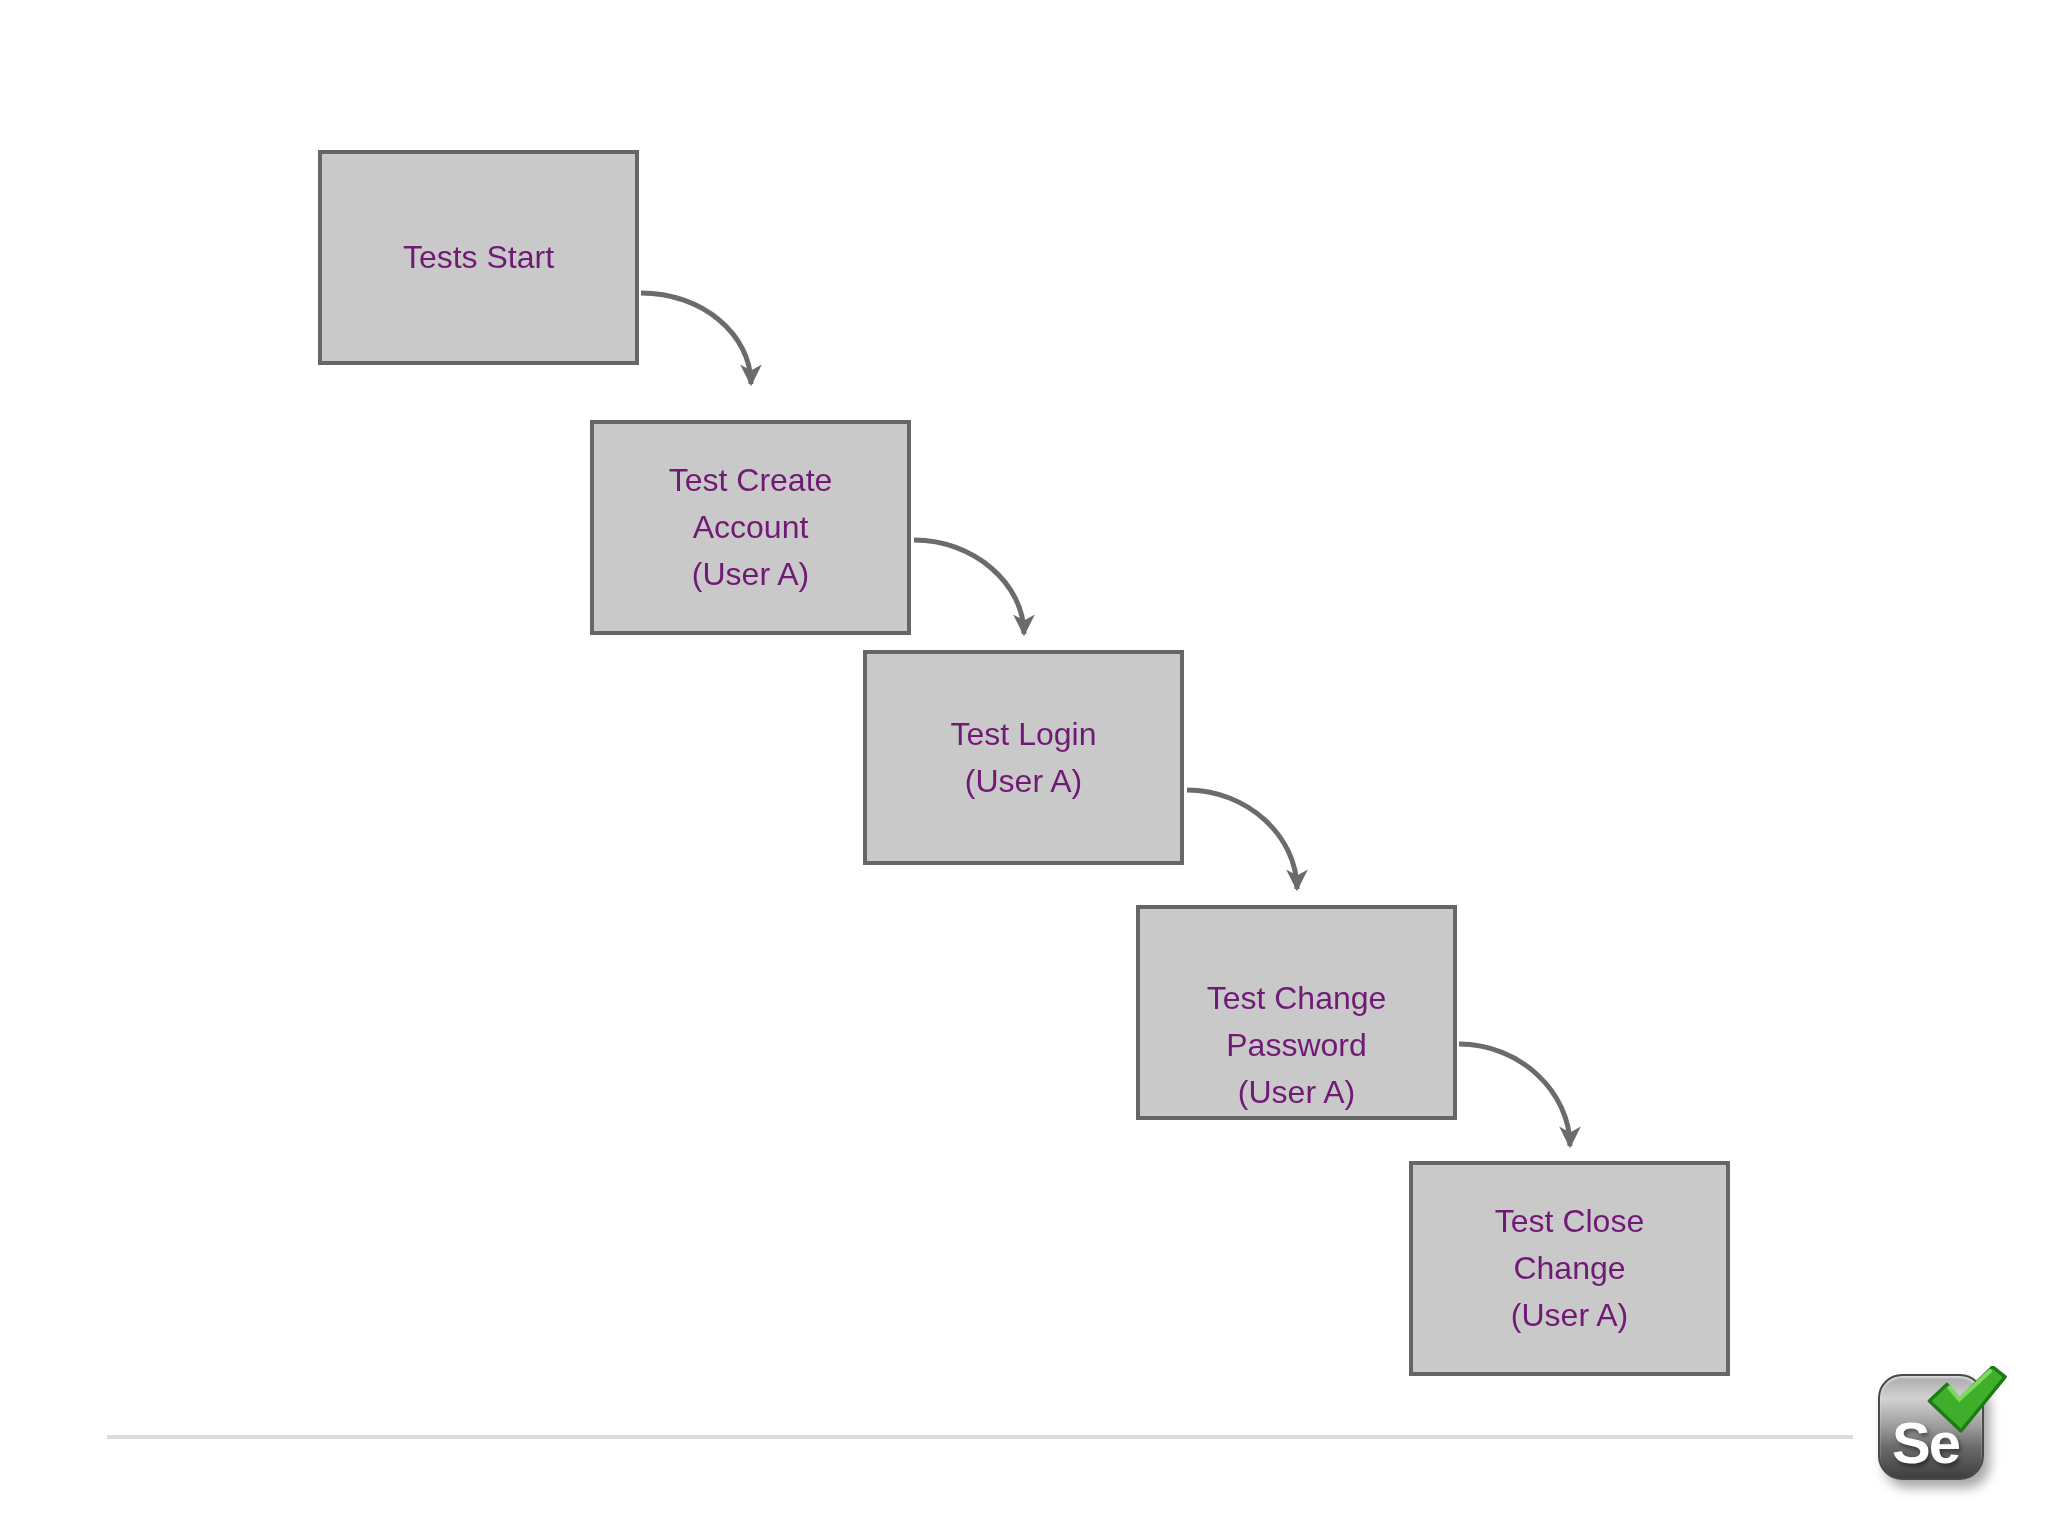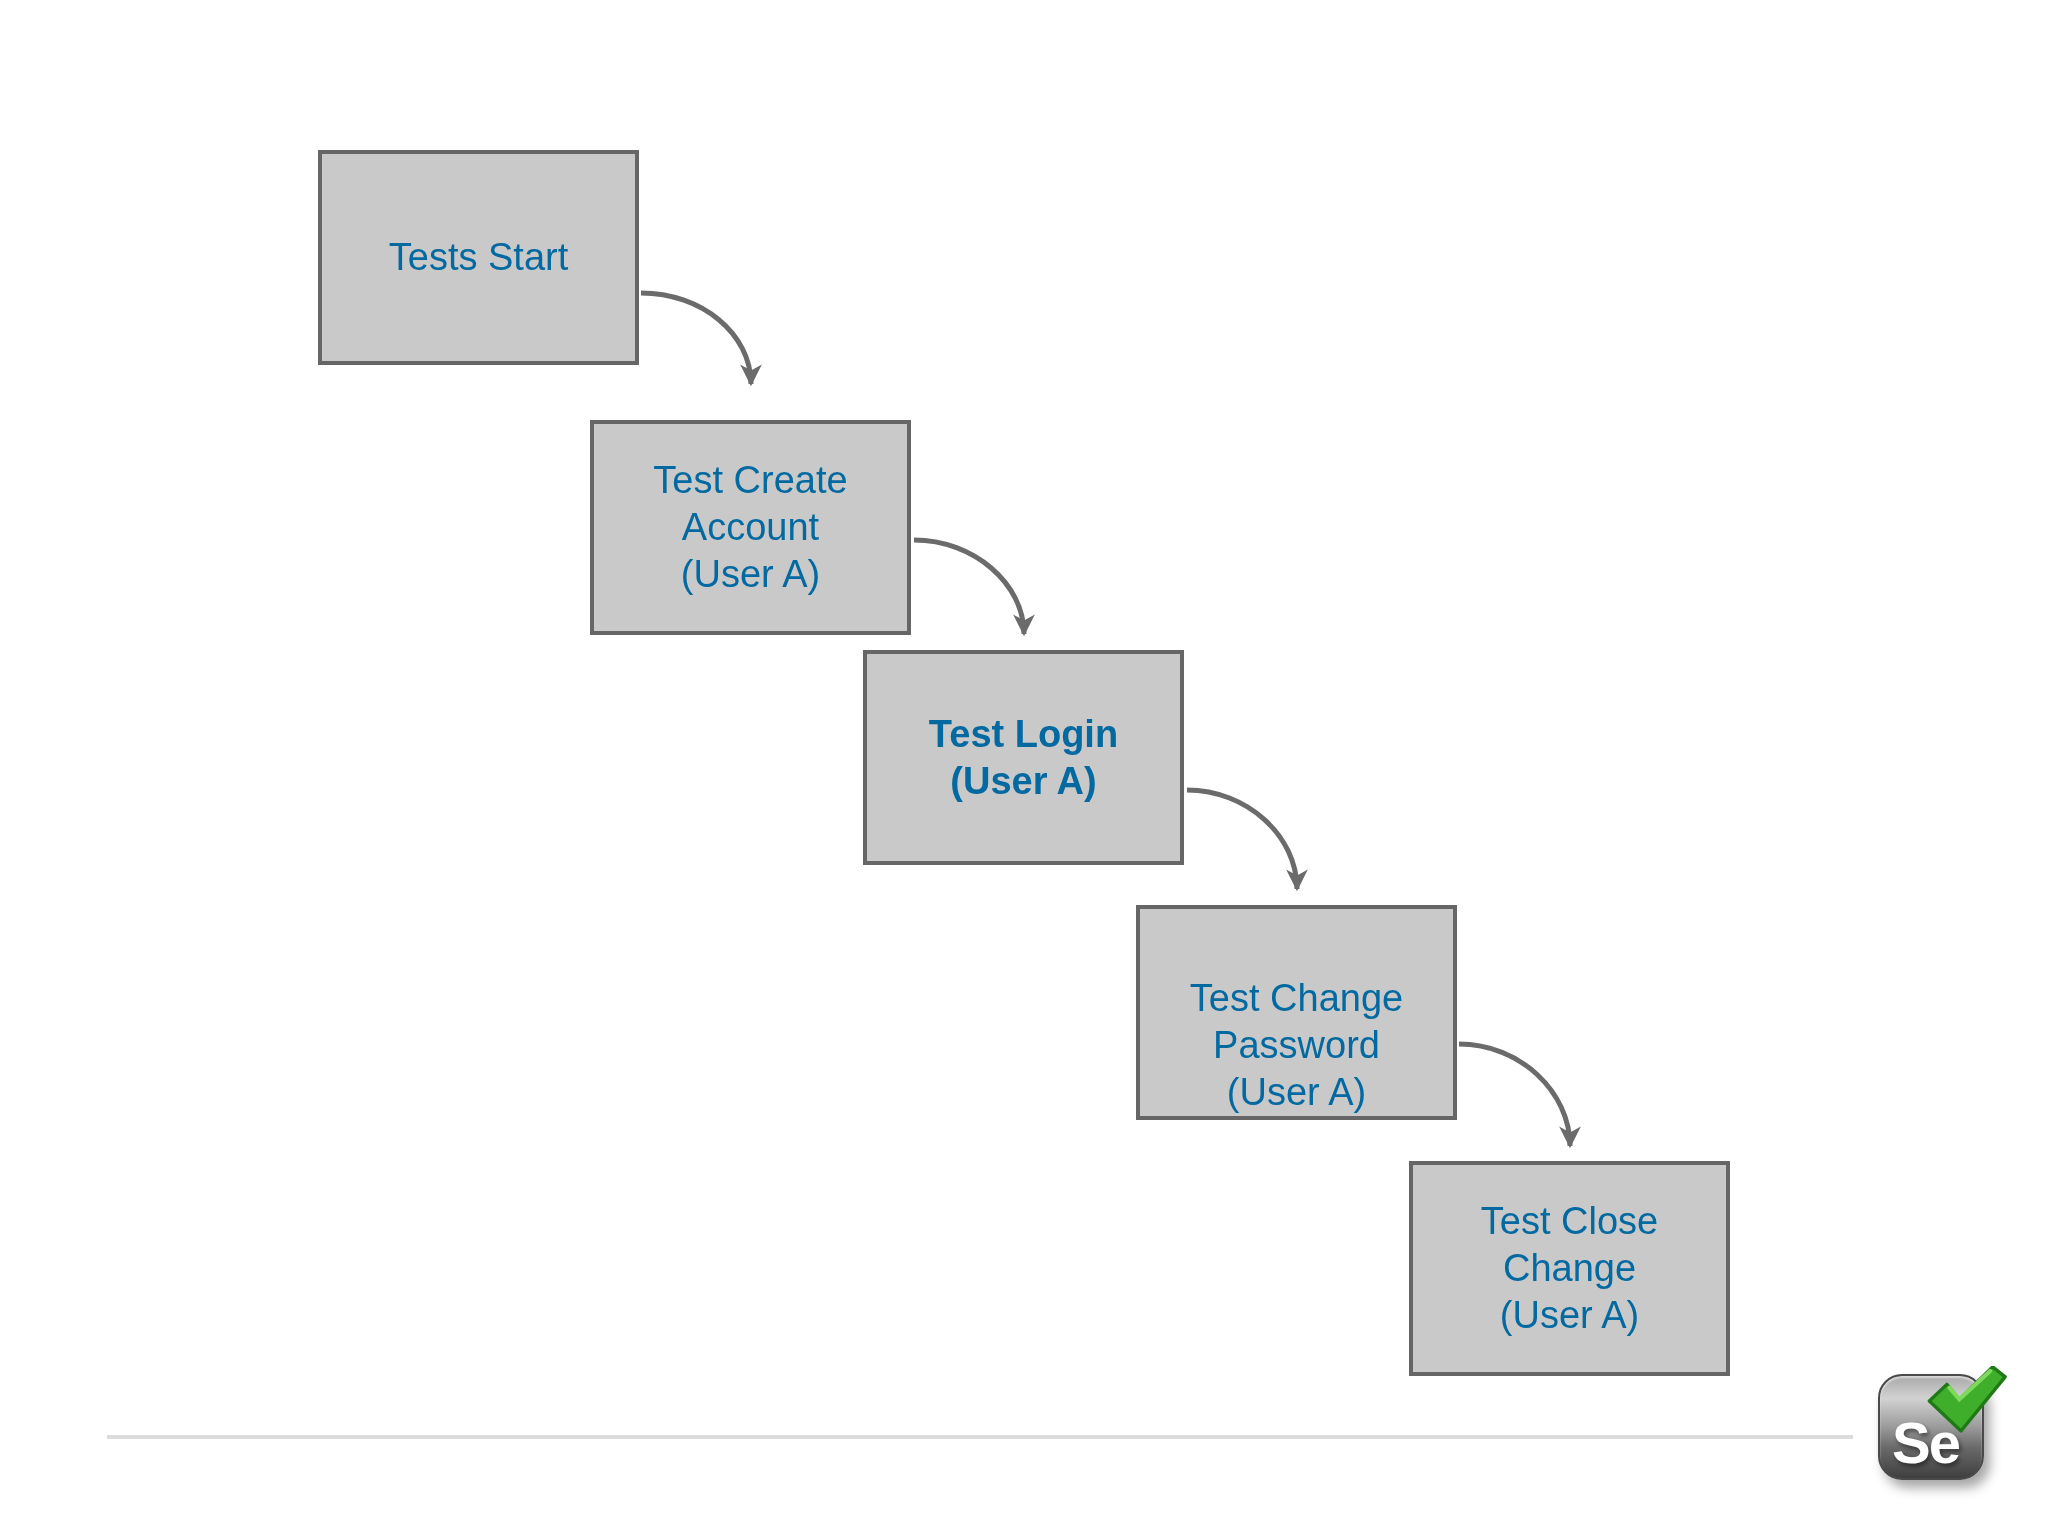--- a/index.html
+++ b/index.html
@@ -21,28 +21,28 @@
     height: 215px;
     background: #c9c9c9;
     border: 4px solid #666666;
     box-sizing: border-box;
     display: flex;
     align-items: center;
     justify-content: center;
     text-align: center;
   }
   .node .label {
-    font-size: 38px;
+    font-size: 32px;
     line-height: 47px;
-    color: #0369a1;
+    color: #701a75;
     white-space: pre-line;
   }
   .node-1 { left: 318px;  top: 150px;  }
   .node-2 { left: 590px;  top: 400px; margin-top: 20px;  }
-  .node-3 { left: 863px;  top: 650px; font-weight: bold;  }
+  .node-3 { left: 863px;  top: 650px;  }
   .node-4 { left: 1136px; top: 905px; align-items: flex-end;  }
   .node-5 { left: 1409px; top: 1161px; }
 
   .arrow-layer {
     position: absolute;
     left: 0; top: 0;
     width: 2048px;
     height: 1536px;
     pointer-events: none;
   }

